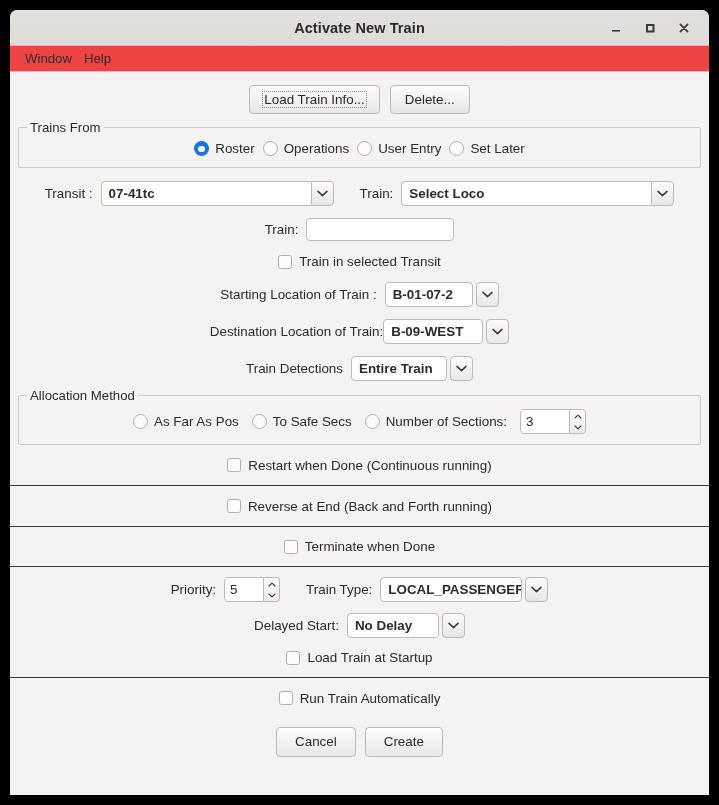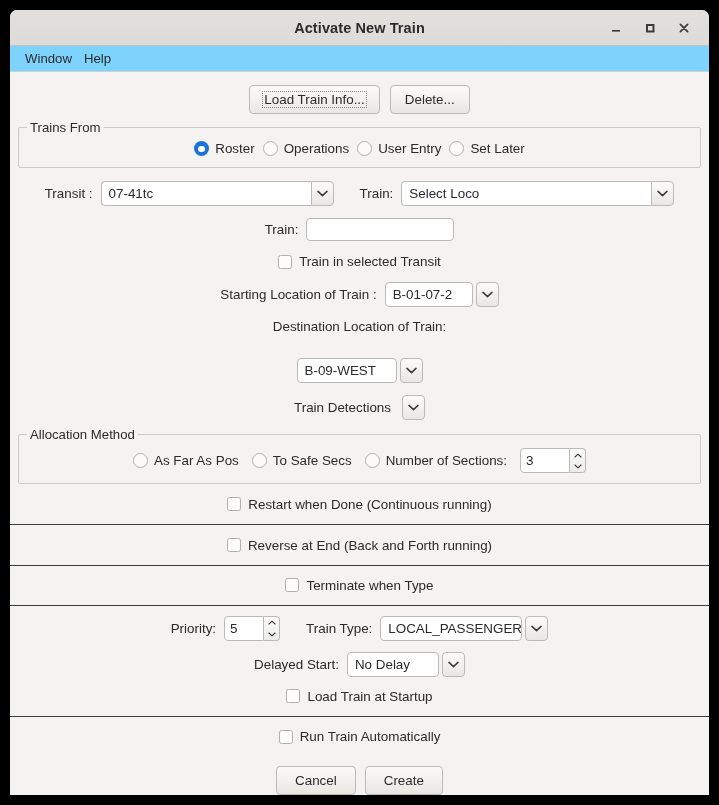--- a/index.html
+++ b/index.html
@@ -48,21 +48,21 @@
   .win-btn {
     width: 34px; height: 34px;
     display: flex; align-items: center; justify-content: center;
     cursor: pointer;
   }
   .win-btn svg { display:block; }
   
   #menubar {
     height: 25px;
     min-height: 25px;
-    background: #7dd3fc;
+    background: #ef4444;
     border-bottom: 1px solid #d4d1cd;
     display: flex;
     align-items: center;
     padding-left: 9px;
     gap: 0px;
   }
   .menu-item {
     font-size: 13.2px;
     color: #2b2b2b;
     padding: 2px 6px;
@@ -185,20 +185,21 @@
     color: #2b2b2b;
     padding: 0 6px;
     outline: none;
     line-height: 21px;
   }
   
   .combo {
     display: inline-flex;
     align-items: stretch;
     cursor: pointer;
+    font-weight: bold;
   }
   .combo-value {
     background: #ffffff;
     border: 1px solid #bdbab6;
     border-right: none;
     border-radius: 4px 0 0 4px;
     height: 25px;
     box-sizing: border-box;
     display: flex;
     align-items: center;
@@ -368,35 +369,36 @@
       <div class="combo split">
         <div class="combo-value" style="width:88px;">B-01-07-2</div>
         <div class="combo-arrow">
           <svg width="11" height="7" viewBox="0 0 11 7">
               <path d="M1 1.4 L5.5 5.6 L10 1.4" fill="none" stroke="#3a3a3a" stroke-width="1.5" stroke-linecap="round" stroke-linejoin="round"></path>
             </svg>
         </div>
       </div>
     </div>
 
-    <div class="row" style="padding-top:12px; gap:24px;flex-direction:column;">
+    <div class="row" style="padding-top:12px; gap:0;">
       <span class="label">Destination Location of Train:</span>
       <div class="combo split">
         <div class="combo-value" style="width:100px;">B-09-WEST</div>
         <div class="combo-arrow">
           <svg width="11" height="7" viewBox="0 0 11 7">
               <path d="M1 1.4 L5.5 5.6 L10 1.4" fill="none" stroke="#3a3a3a" stroke-width="1.5" stroke-linecap="round" stroke-linejoin="round"></path>
             </svg>
         </div>
       </div>
     </div>
 
     <div class="row" style="padding-top:12px; gap:8px;">
       <span class="label">Train Detections</span>
       <div class="combo split">
+        <div class="combo-value" style="width:96px;">Entire Train</div>
         <div class="combo-arrow">
           <svg width="11" height="7" viewBox="0 0 11 7">
               <path d="M1 1.4 L5.5 5.6 L10 1.4" fill="none" stroke="#3a3a3a" stroke-width="1.5" stroke-linecap="round" stroke-linejoin="round"></path>
             </svg>
         </div>
       </div>
     </div>
 
     <div class="groupbox" style="margin-top:14px;">
       <div class="gb-title">Allocation Method</div>
@@ -443,21 +445,21 @@
       <label class="cb-wrap">
         <span class="checkbox"></span>
         <span class="label">Reverse at End (Back and Forth running)</span>
       </label>
     </div>
     <div class="hsep"></div>
 
     <div class="sect" style="height:39px;">
       <label class="cb-wrap">
         <span class="checkbox"></span>
-        <span class="label">Terminate when Type</span>
+        <span class="label">Terminate when Done</span>
       </label>
     </div>
     <div class="hsep"></div>
 
     <div class="row" style="padding-top:10px; gap:0;">
       <span class="label" style="margin-right:8px;">Priority:</span>
       <div class="spinner">
         <input class="spinner-value" type="text" style="width: 40px;" value="5">
         <div class="spinner-btns">
           <div class="spin-up">

